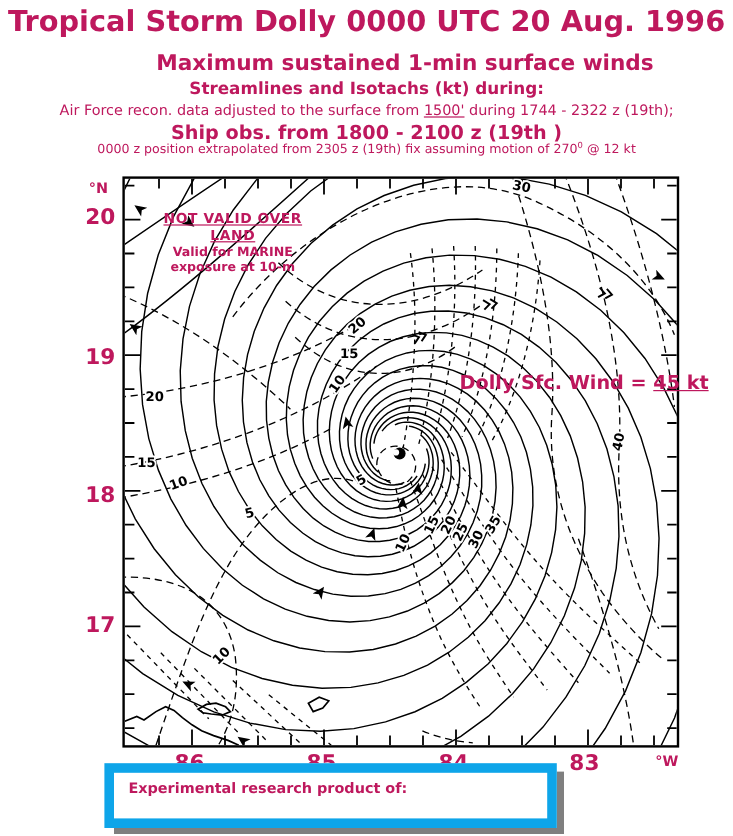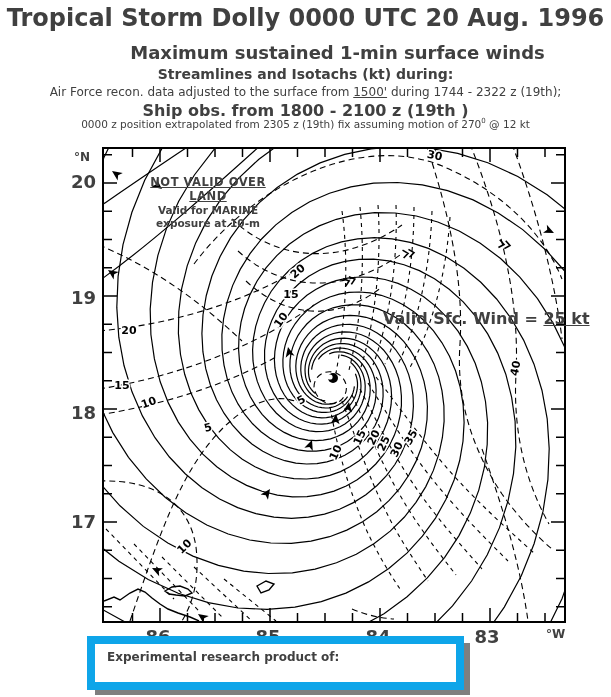--- a/index.html
+++ b/index.html
@@ -1,33 +1,33 @@
 <!DOCTYPE html>
 <html><head>
 <meta charset="utf-8">
 <style>
   html,body{margin:0;padding:0;background:#fff;}
   .page{position:relative;width:611px;height:697px;background:#fff;overflow:hidden;
-        font-family:"DejaVu Sans","Liberation Sans",sans-serif;color:#404040;}
+        font-family:"DejaVu Sans","Liberation Sans",sans-serif;color:#be185d;}
   .hdr{position:absolute;left:0;width:611px;text-align:center;white-space:nowrap;}
   .title{top:4px;font-size:24px;font-weight:bold;}
   .sub1{top:42px;font-size:18px;font-weight:bold;margin-left:32px;}
   .sub2{top:66px;font-size:14px;font-weight:bold;}
   .sub3{top:85px;font-size:12px;font-weight:normal;}
   .sub4{top:101px;font-size:16px;font-weight:bold;}
   .note{top:117px;font-size:10.5px;font-weight:normal;}
   .u{text-decoration:underline;}
   sup{font-size:7px;}
   .plot{position:absolute;left:102px;top:147px;width:460px;height:472px;border:2px solid #000;background:#fff;}
   .plot svg{position:absolute;left:0;top:0;}
   .axlab{position:absolute;font-weight:bold;font-size:18px;}
   .latlab{left:62px;width:34px;text-align:right;}
   .lonlab{top:626px;width:40px;text-align:center;}
   .unitlab{position:absolute;font-weight:bold;font-size:12px;}
-  .ann-novalid{position:absolute;left:140px;top:175px;width:136px;text-align:center;font-weight:bold;}
+  .ann-novalid{position:absolute;left:126px;top:175px;width:136px;text-align:center;font-weight:bold;}
   .ann-novalid .l1{font-size:11.5px;text-decoration:underline;letter-spacing:.5px;}
   .ann-novalid .l2{font-size:10.5px;margin-top:1px;}
   .ann-peak{position:absolute;left:383px;top:309px;font-size:16px;font-weight:bold;white-space:nowrap;}
   .iso{fill:none;stroke:#000;stroke-width:1.1;stroke-dasharray:6 4;}
   .isod{fill:none;stroke:#000;stroke-width:1.1;stroke-dasharray:4 4;}
   .solidln{fill:none;stroke:#000;stroke-width:1.2;}
   .coastln{fill:none;stroke:#000;stroke-width:1.4;}
   .iso-label{font:bold 11px "DejaVu Sans","Liberation Sans",sans-serif;fill:#000;
              paint-order:stroke;stroke:#fff;stroke-width:3px;stroke-linejoin:round;}
   .footer{position:absolute;left:87px;top:636px;width:377px;height:54px;border:8px solid #0ea5e9;
@@ -234,19 +234,19 @@
           <circle cx="226" cy="228" r="2.6" fill="#fff"></circle>
         </g>
       </svg>
   </div>
 
   <div class="ann-novalid">
     <div class="l1">NOT VALID OVER LAND</div>
     <div class="l2">Valid for MARINE</div>
     <div class="l2">exposure at 10-m</div>
   </div>
-  <div class="ann-peak"><span>Valid Sfc. Wind = </span><span class="u">25 kt</span></div>
+  <div class="ann-peak"><span>Dolly Sfc. Wind = </span><span class="u">45 kt</span></div>
 
   <div class="footer">
     <div class="f1">Experimental research product of:</div>
   </div>
 
 </div>
 
 </body></html>

